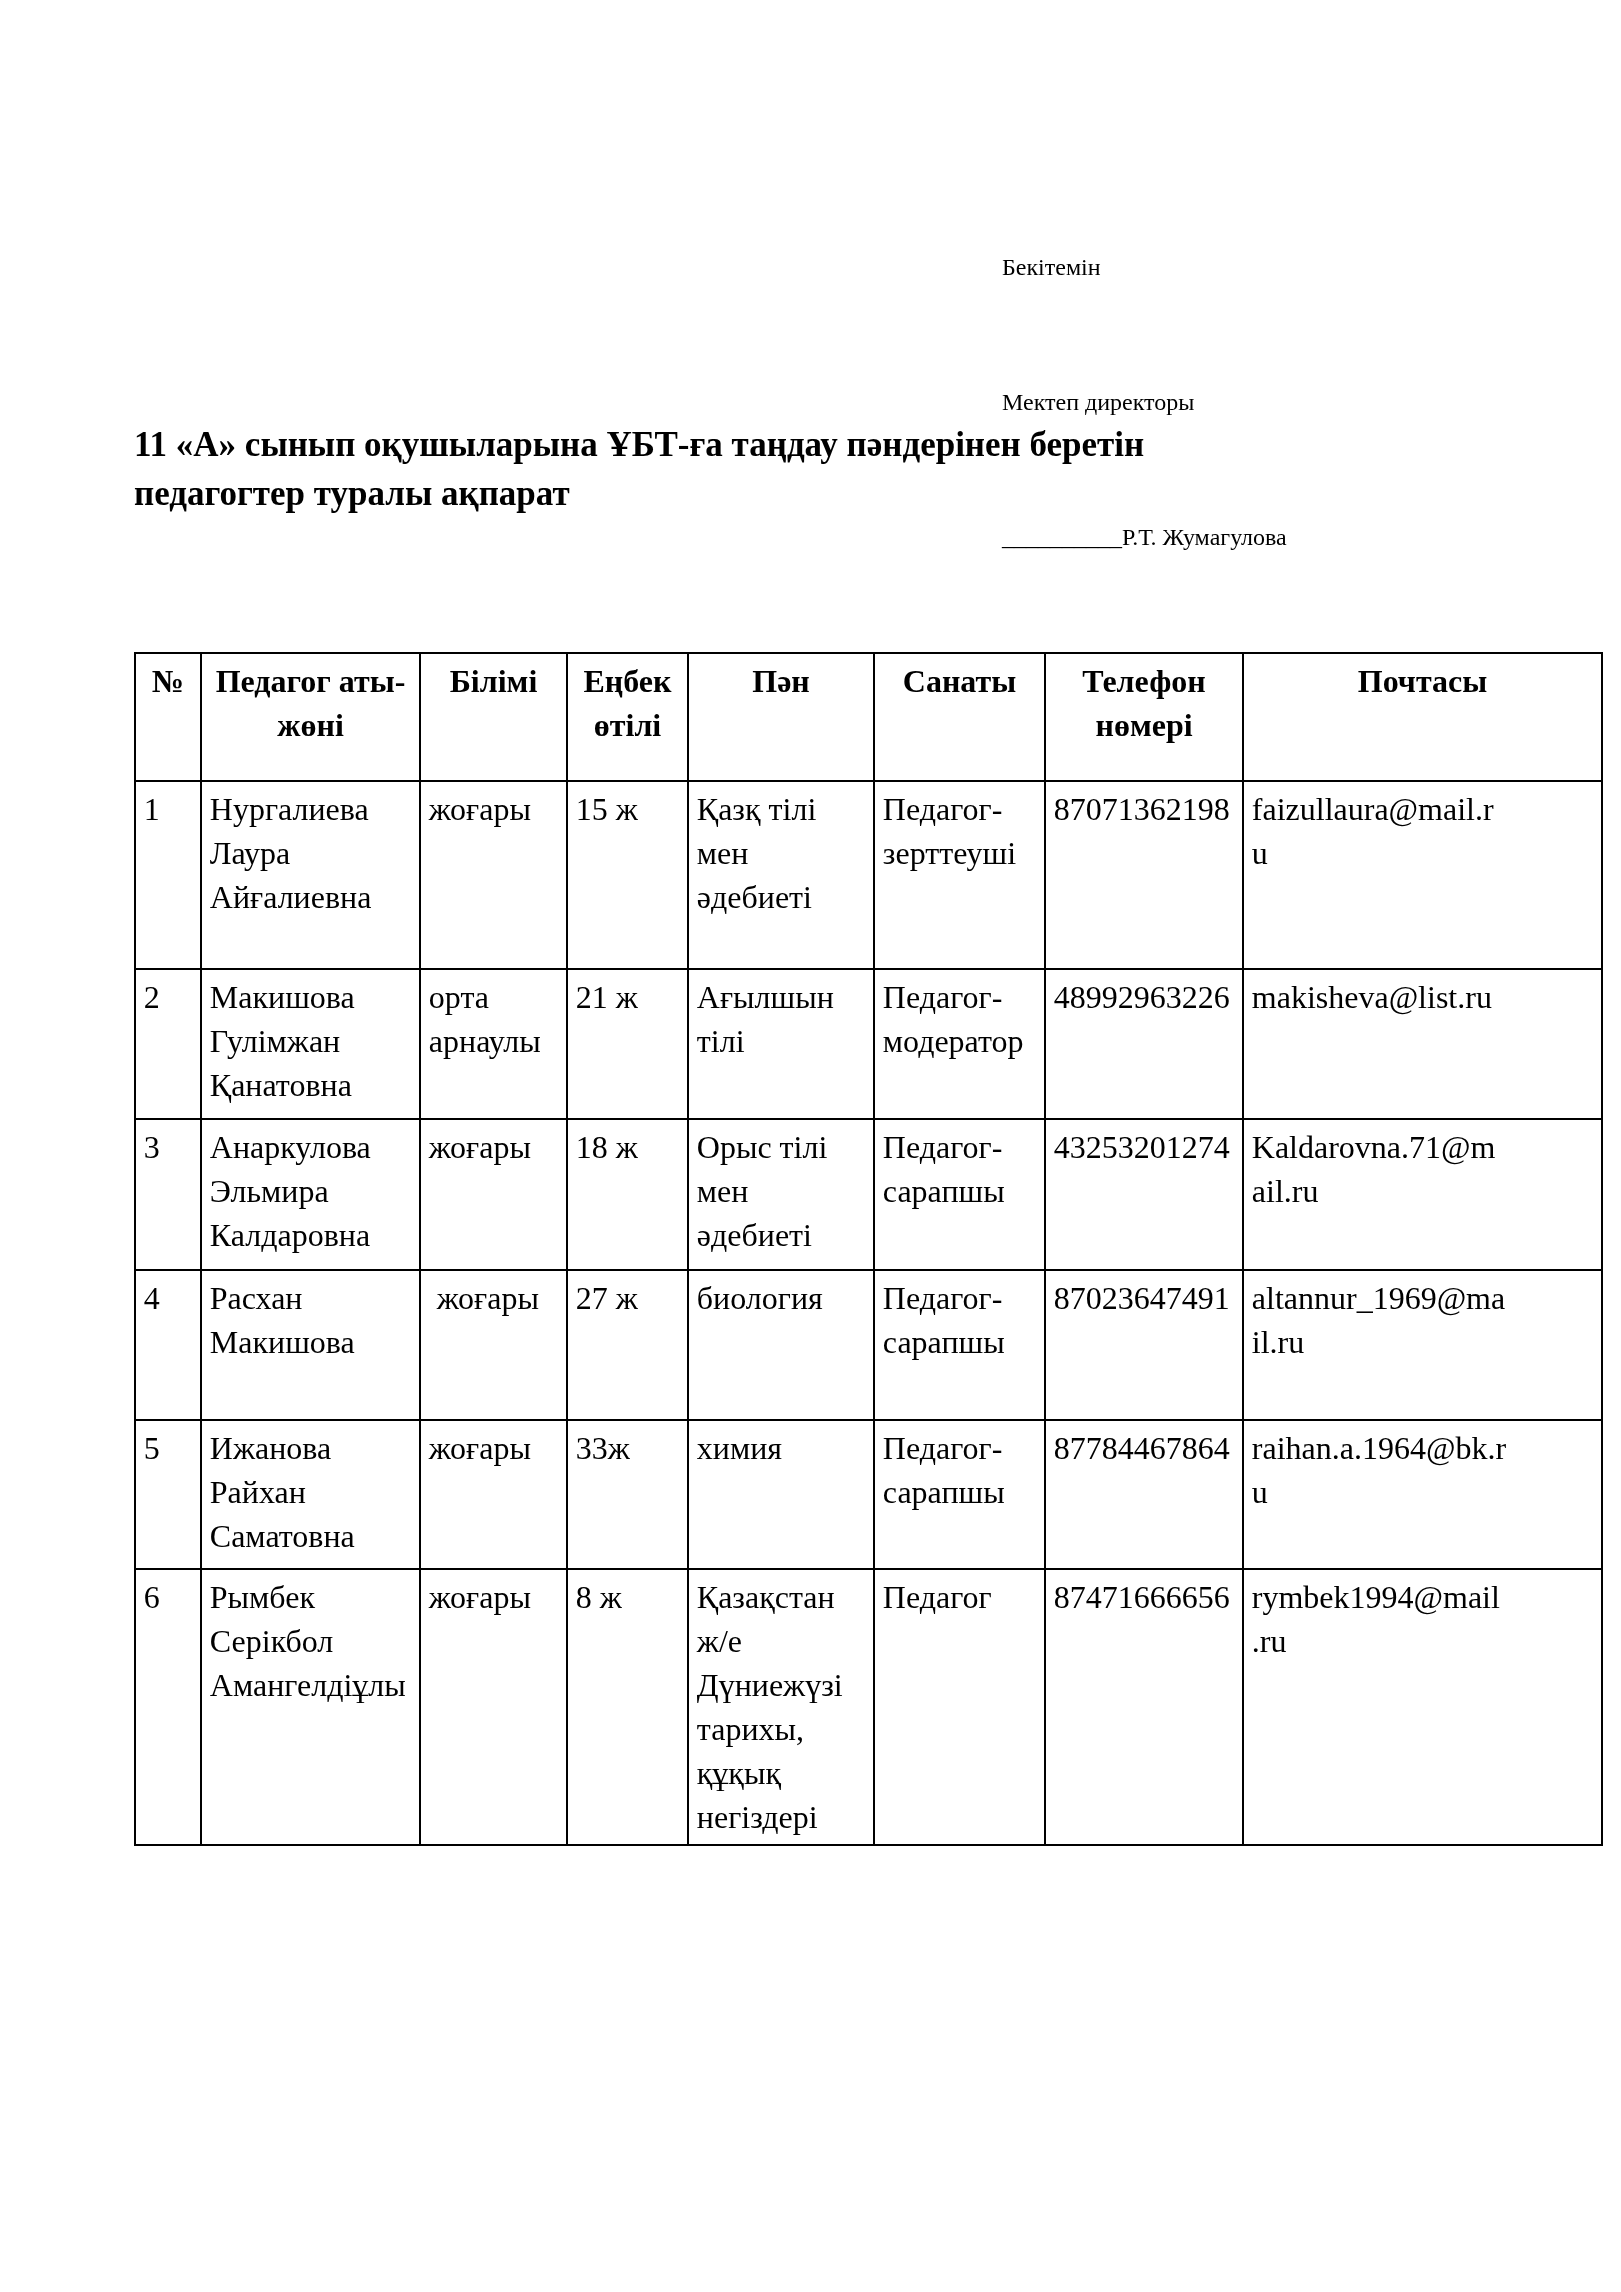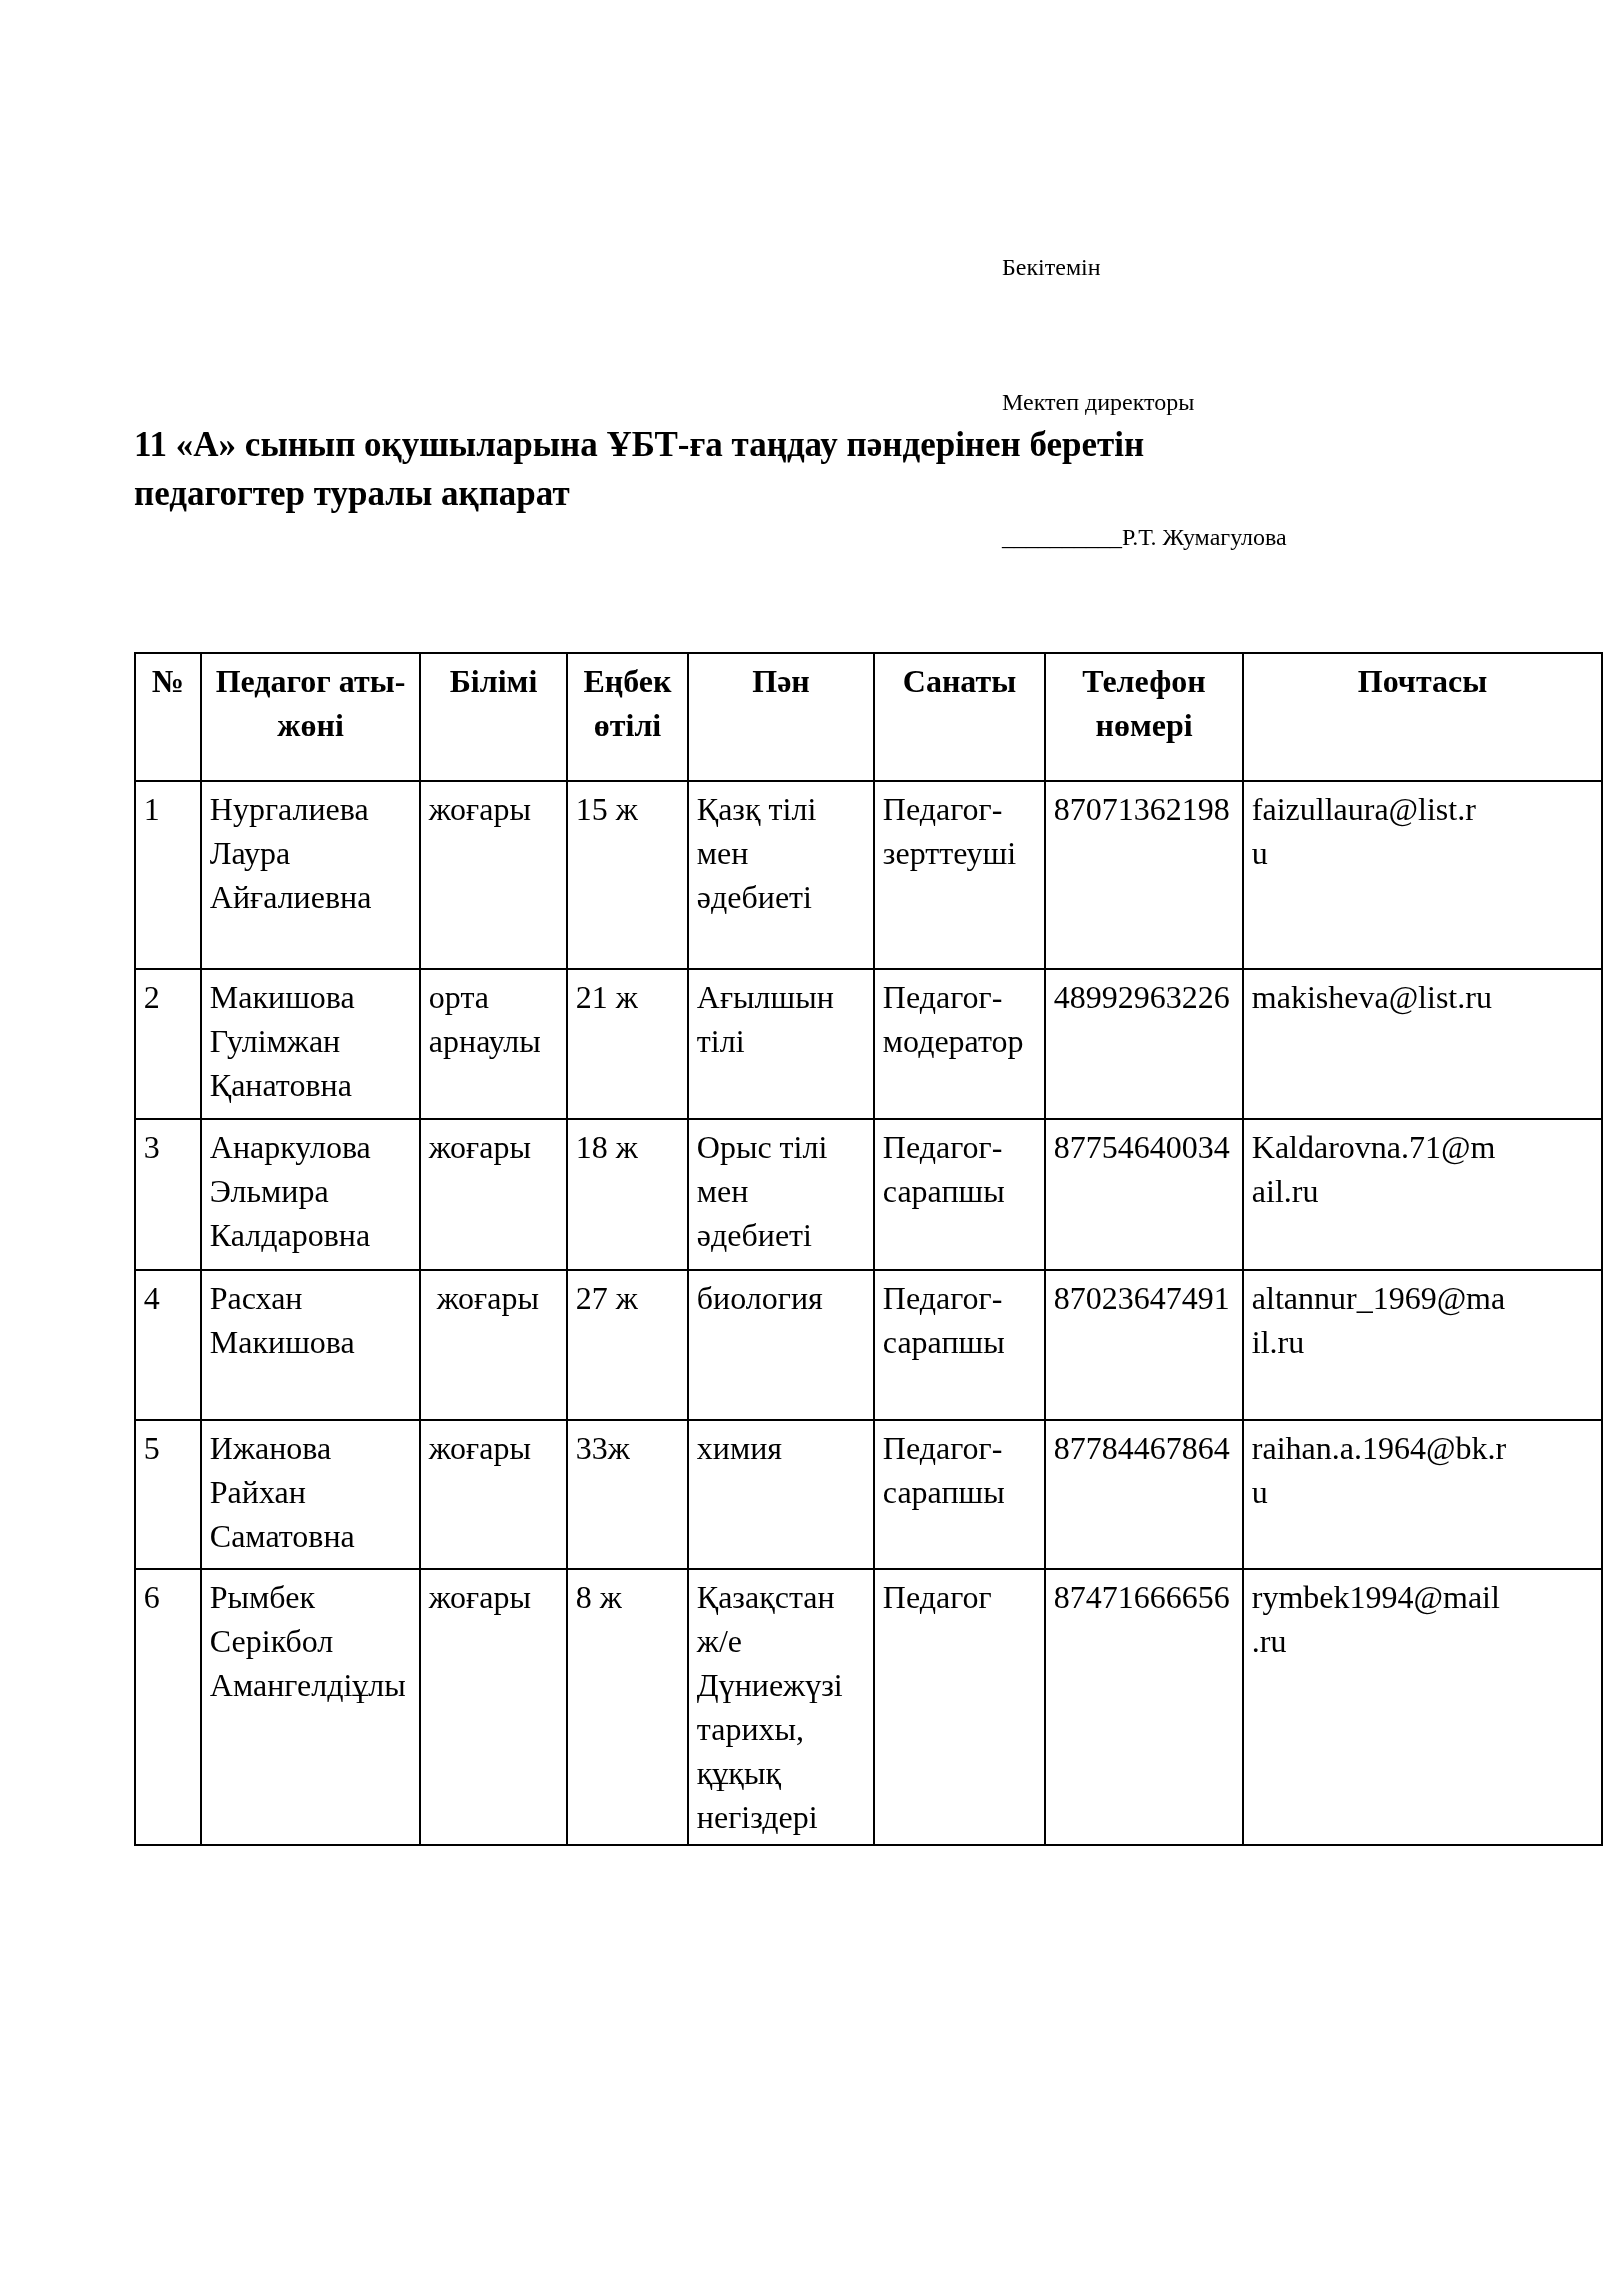--- a/index.html
+++ b/index.html
@@ -100,41 +100,41 @@
       <th>Почтасы</th>
     </tr>
     <tr class="r0">
       <td>1</td>
       <td>Нургалиева Лаура Айғалиевна</td>
       <td>жоғары</td>
       <td class="center">15 ж</td>
       <td>Қазқ тілі мен әдебиеті</td>
       <td>Педагог-зерттеуші</td>
       <td>87071362198</td>
-      <td>faizullaura@list.r
+      <td>faizullaura@mail.r
 u</td>
     </tr>
     <tr class="r1">
       <td>2</td>
       <td>Макишова Гулімжан Қанатовна</td>
       <td>орта арнаулы</td>
       <td class="center">21 ж</td>
       <td>Ағылшын тілі</td>
       <td>Педагог-модератор</td>
       <td>48992963226</td>
       <td>makisheva@list.ru</td>
     </tr>
     <tr class="r2">
       <td>3</td>
       <td>Анаркулова Эльмира Калдаровна</td>
       <td>жоғары</td>
       <td class="center">18 ж</td>
       <td>Орыс тілі мен әдебиеті</td>
       <td>Педагог-сарапшы</td>
-      <td>87754640034</td>
+      <td>43253201274</td>
       <td>Kaldarovna.71@m
 ail.ru</td>
     </tr>
     <tr class="r3">
       <td>4</td>
       <td>Расхан Макишова</td>
       <td> жоғары</td>
       <td class="center">27 ж</td>
       <td>биология</td>
       <td>Педагог-сарапшы</td>

